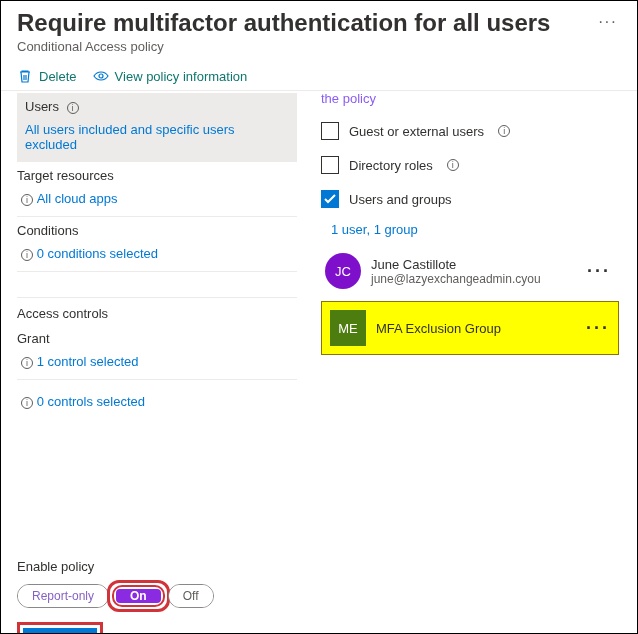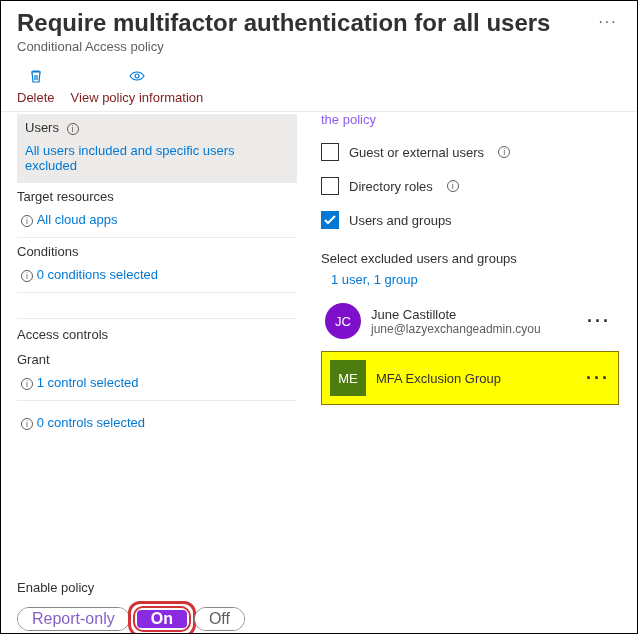--- a/index.html
+++ b/index.html
@@ -39,24 +39,23 @@
   .toolbar {
     display: flex;
     gap: 16px;
     padding: 6px 16px 6px 16px;
     border-bottom: 1px solid #edebe9;
   }
   .toolbar-btn {
     display: flex;
     align-items: center;
     gap: 6px;
-    color: #7f1d1d;
-    cursor: pointer;
-    font-size: 13px;
-    flex-direction: column;
+    color: #0f766e;
+    cursor: pointer;
+    font-size: 13px;
   }
   .toolbar-btn svg { width: 16px; height: 16px; }
   .columns {
     display: flex;
     height: 440px;
   }
   .left-col {
     width: 296px;
     padding: 2px 0 0 16px;
     overflow: hidden;
@@ -192,21 +191,21 @@
   .toggle-group {
     display: inline-flex;
     border: 1px solid #8a8886;
     border-radius: 14px;
     overflow: hidden;
     height: 24px;
     align-items: stretch;
   }
   .toggle-opt {
     padding: 0 14px;
-    font-size: 16px;
+    font-size: 12px;
     display: flex;
     align-items: center;
     color: #605e5c;
     cursor: pointer;
     background: #fff;
   }
   .toggle-opt.report { color: #8661c5; }
   .toggle-opt.on {
     background: #8a2be2;
     color: #fff;
@@ -320,21 +319,20 @@
     </div>
     <div class="checkrow">
       <div class="checkbox checked">
         <svg viewBox="0 0 14 14" fill="none" stroke="#fff" stroke-width="2">
             <path d="M2 7l3 3 7-7"></path>
           </svg>
       </div>
       <span>Users and groups</span>
     </div>
 
-    <div class="select-label">Select excluded users and groups</div>
     <span class="link" style="margin-top:6px; margin-left:10px;">1 user, 1 group</span>
 
     <div class="user-row">
       <div class="avatar jc">JC</div>
       <div class="user-meta">
         <div class="user-name">June Castillote</div>
         <div class="user-email">june@lazyexchangeadmin.cyou</div>
       </div>
       <div class="row-more">···</div>
     </div>

